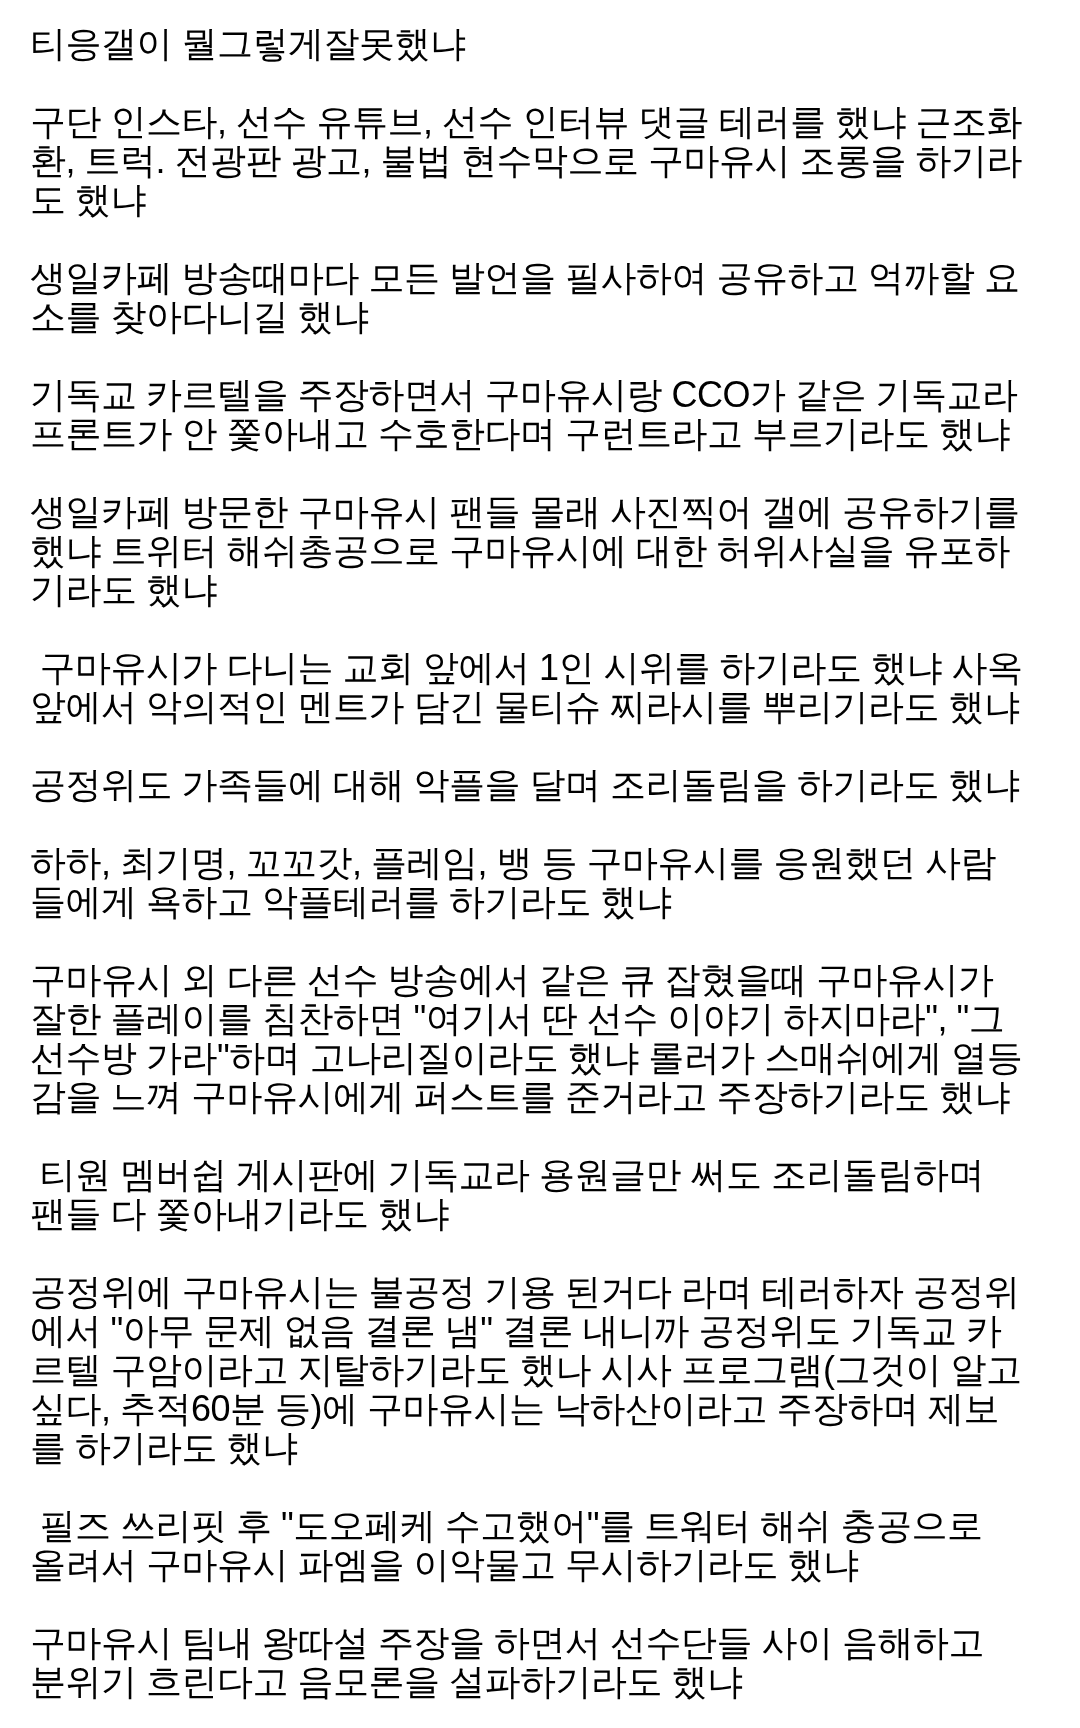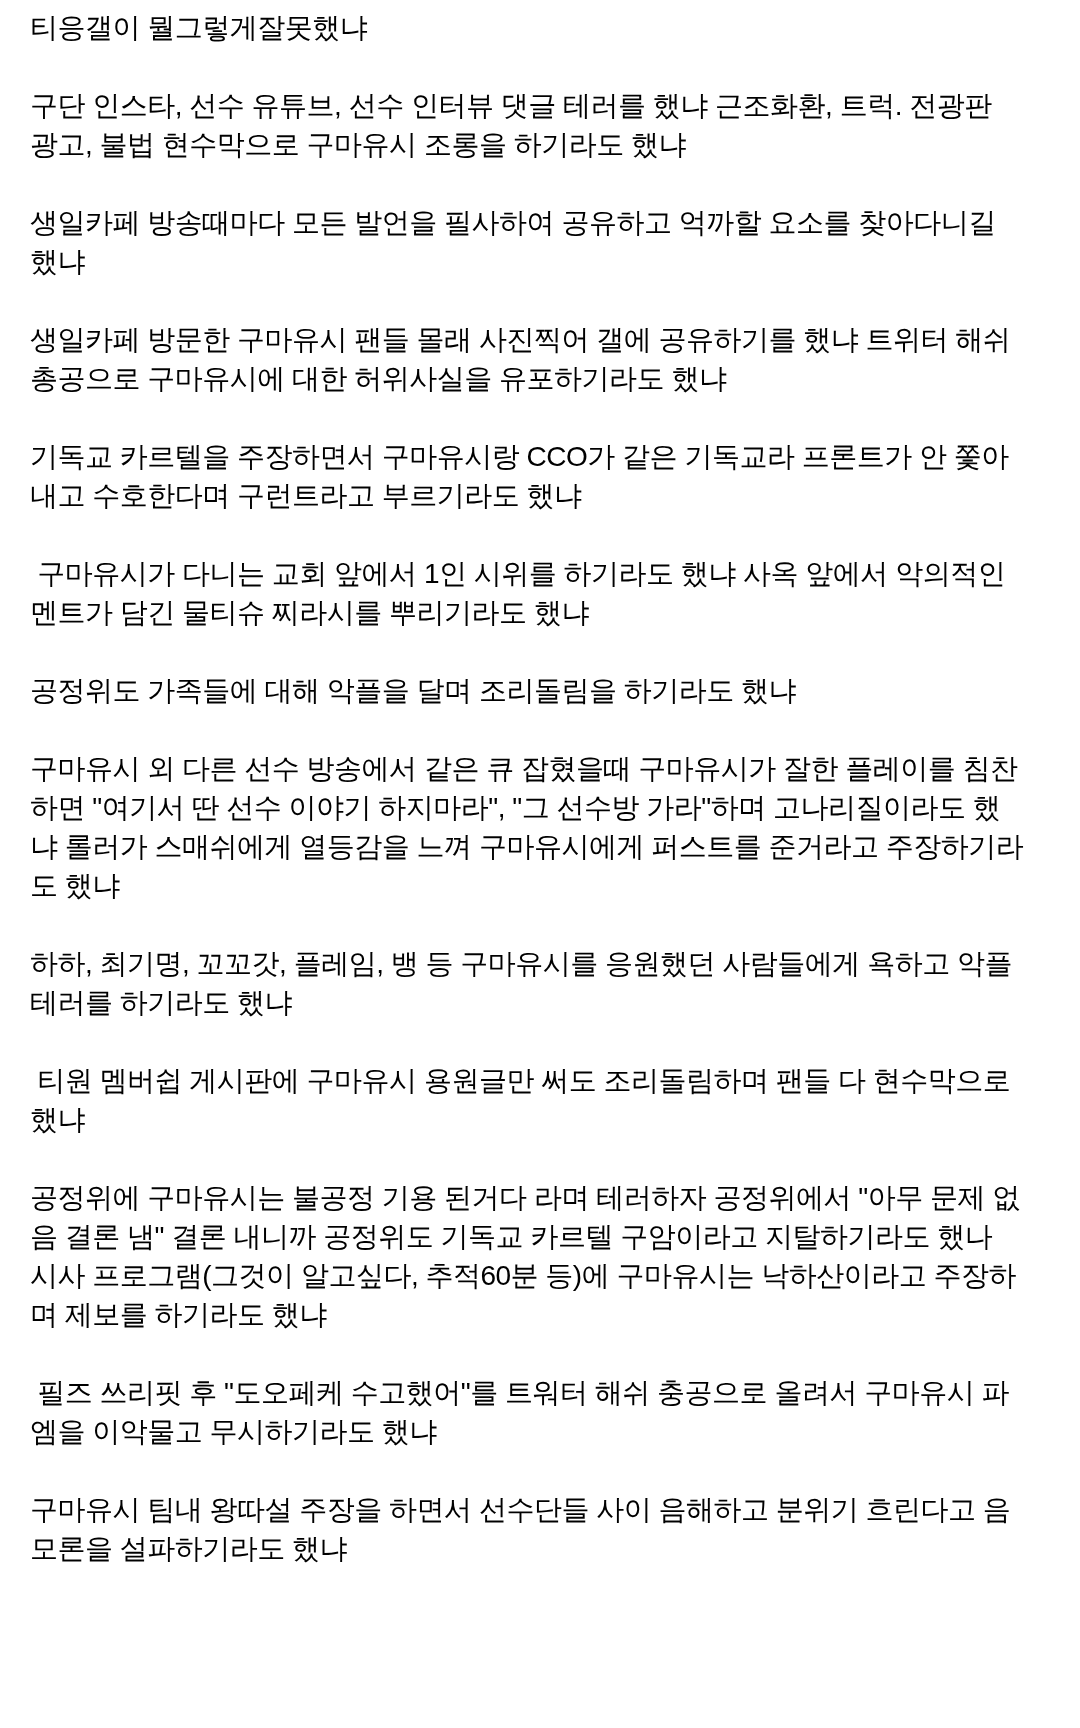--- a/index.html
+++ b/index.html
@@ -13,43 +13,43 @@
     box-sizing: border-box;
     font-family: "Liberation Sans", "DejaVu Sans", sans-serif;
     color: #000000;
   }
   .post {
     padding: 8px 28px 20px 30px;
     max-width: 1052px;
     box-sizing: border-box;
   }
   .para {
-    margin: 0 0 39px 0;
-    font-size: 28px;
+    margin: 16px 0 39px 0;
+    font-size: 36px;
     line-height: 39px;
     letter-spacing: -0.5px;
     white-space: pre-wrap;     
     word-break: normal;        
     overflow-wrap: break-word;
     color: #000000;
   }
   .para:last-child {
     margin-bottom: 0;
   }
 </style>
 </head>
 <body>
 
 <div class="post" id="post-body">
     <p class="para">티응갤이 뭘그렇게잘못했냐</p>
     <p class="para">구단 인스타, 선수 유튜브, 선수 인터뷰 댓글 테러를 했냐 근조화환, 트럭. 전광판 광고, 불법 현수막으로 구마유시 조롱을 하기라도 했냐</p>
     <p class="para">생일카페 방송때마다 모든 발언을 필사하여 공유하고 억까할 요소를 찾아다니길 했냐</p>
+    <p class="para">기독교 카르텔을 주장하면서 구마유시랑 CCO가 같은 기독교라 프론트가 안 쫓아내고 수호한다며 구런트라고 부르기라도 했냐</p>
     <p class="para">생일카페 방문한 구마유시 팬들 몰래 사진찍어 갤에 공유하기를 했냐 트위터 해쉬총공으로 구마유시에 대한 허위사실을 유포하기라도 했냐</p>
-    <p class="para">기독교 카르텔을 주장하면서 구마유시랑 CCO가 같은 기독교라 프론트가 안 쫓아내고 수호한다며 구런트라고 부르기라도 했냐</p>
     <p class="para"> 구마유시가 다니는 교회 앞에서 1인 시위를 하기라도 했냐 사옥 앞에서 악의적인 멘트가 담긴 물티슈 찌라시를 뿌리기라도 했냐</p>
     <p class="para">공정위도 가족들에 대해 악플을 달며 조리돌림을 하기라도 했냐</p>
+    <p class="para">하하, 최기명, 꼬꼬갓, 플레임, 뱅 등 구마유시를 응원했던 사람들에게 욕하고 악플테러를 하기라도 했냐</p>
     <p class="para">구마유시 외 다른 선수 방송에서 같은 큐 잡혔을때 구마유시가 잘한 플레이를 침찬하면 "여기서 딴 선수 이야기 하지마라", "그 선수방 가라"하며 고나리질이라도 했냐 롤러가 스매쉬에게 열등감을 느껴 구마유시에게 퍼스트를 준거라고 주장하기라도 했냐</p>
-    <p class="para">하하, 최기명, 꼬꼬갓, 플레임, 뱅 등 구마유시를 응원했던 사람들에게 욕하고 악플테러를 하기라도 했냐</p>
-    <p class="para"> 티원 멤버쉽 게시판에 구마유시 용원글만 써도 조리돌림하며 팬들 다 현수막으로 했냐</p>
+    <p class="para"> 티원 멤버쉽 게시판에 기독교라 용원글만 써도 조리돌림하며 팬들 다 쫓아내기라도 했냐</p>
     <p class="para">공정위에 구마유시는 불공정 기용 된거다 라며 테러하자 공정위에서 "아무 문제 없음 결론 냄" 결론 내니까 공정위도 기독교 카르텔 구암이라고 지탈하기라도 했나 시사 프로그램(그것이 알고싶다, 추적60분 등)에 구마유시는 낙하산이라고 주장하며 제보를 하기라도 했냐</p>
     <p class="para"> 필즈 쓰리핏 후 "도오페케 수고했어"를 트워터 해쉬 충공으로 올려서 구마유시 파엠을 이악물고 무시하기라도 했냐</p>
     <p class="para">구마유시 팀내 왕따설 주장을 하면서 선수단들 사이 음해하고 분위기 흐린다고 음모론을 설파하기라도 했냐</p>
   </div>
 
 </body></html>

